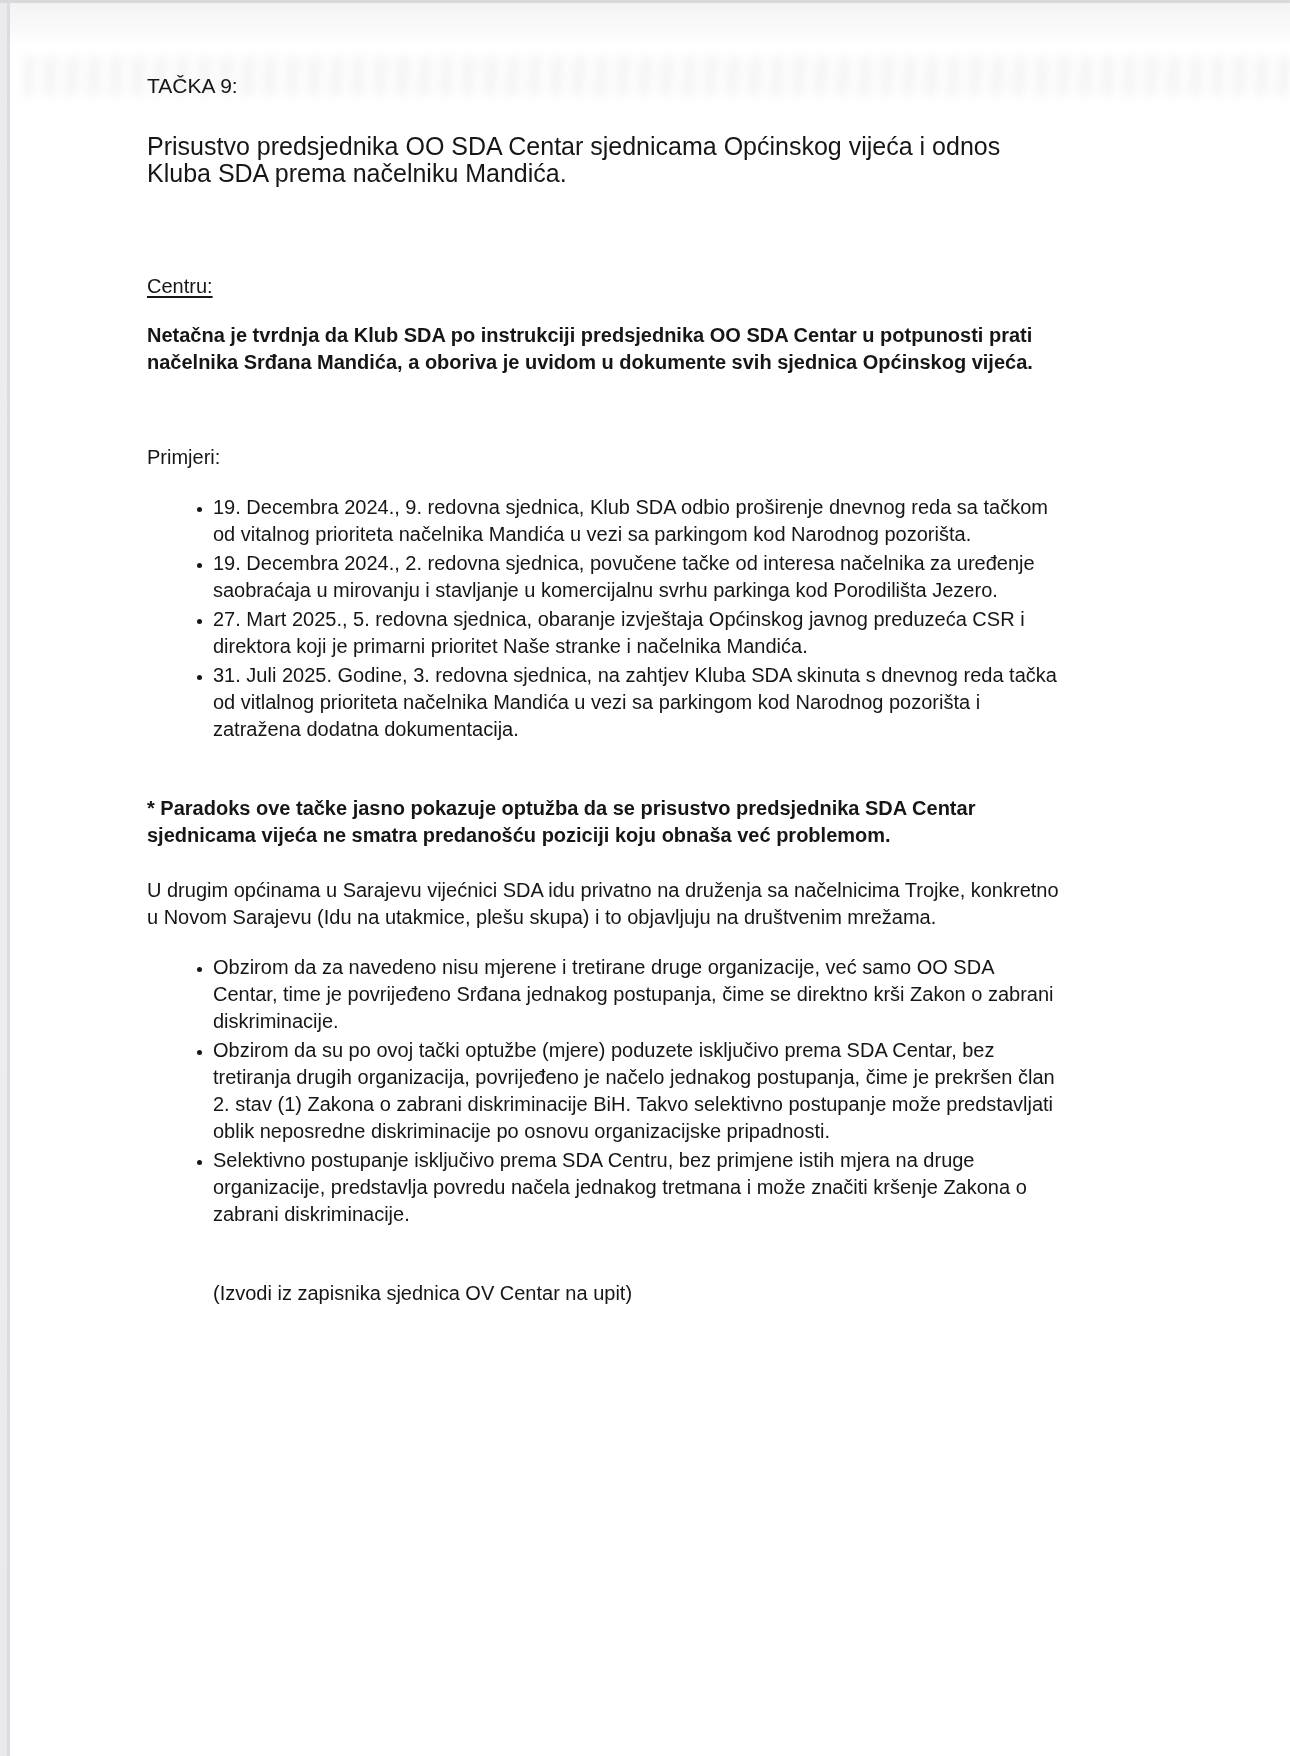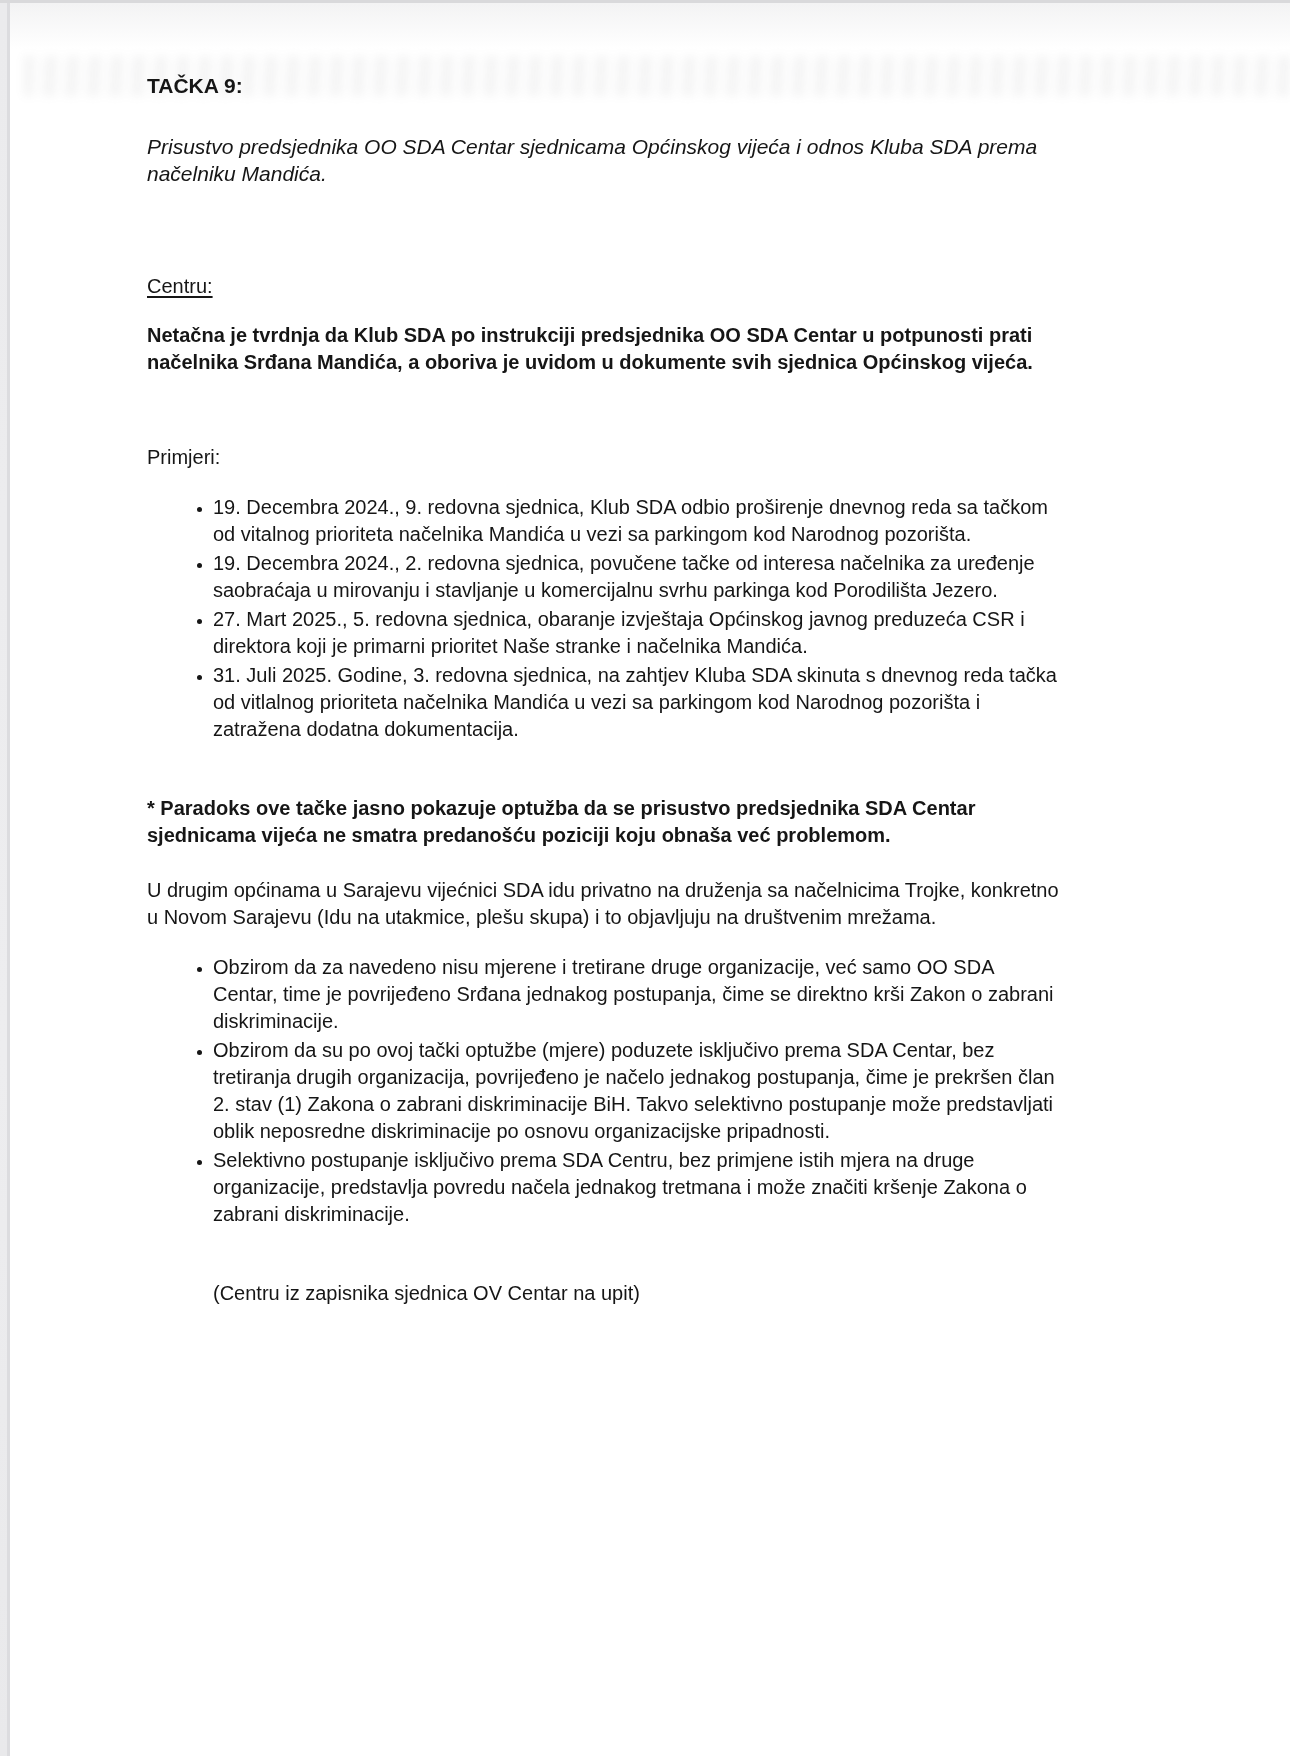--- a/index.html
+++ b/index.html
@@ -46,26 +46,25 @@
   }
   .content {
     position: relative;
     padding: 72px 230px 0 147px;
     font-size: 20px;
     line-height: 27px;
   }
   .heading {
     font-size: 21px;
     margin: 0;
-    font-weight: bold;
+    font-weight: normal;
   }
   .subject {
     margin-top: 34px;
-    font-style: italic;
-    font-size: 21px;
+    font-size: 25px;
   }
   .answer-label {
     margin-top: 86px;
     text-decoration: underline;
     text-underline-offset: 3px;
   }
   .answer-lead {
     margin-top: 22px;
     font-weight: bold;
   }
@@ -129,15 +128,15 @@
   <p class="paradox-note">* Paradoks ove tačke jasno pokazuje optužba da se prisustvo predsjednika SDA Centar sjednicama vijeća ne smatra predanošću poziciji koju obnaša već problemom.</p>
 
   <p class="context-paragraph">U drugim općinama u Sarajevu vijećnici SDA idu privatno na druženja sa načelnicima Trojke, konkretno u Novom Sarajevu (Idu na utakmice, plešu skupa) i to objavljuju na društvenim mrežama.</p>
 
   <ul class="doc-list legal-list">
     <li>Obzirom da za navedeno nisu mjerene i tretirane druge organizacije, već samo OO SDA Centar, time je povrijeđeno Srđana jednakog postupanja, čime se direktno krši Zakon o zabrani diskriminacije.</li>
     <li>Obzirom da su po ovoj tački optužbe (mjere) poduzete isključivo prema SDA Centar, bez tretiranja drugih organizacija, povrijeđeno je načelo jednakog postupanja, čime je prekršen član 2. stav (1) Zakona o zabrani diskriminacije BiH. Takvo selektivno postupanje može predstavljati oblik neposredne diskriminacije po osnovu organizacijske pripadnosti.</li>
     <li>Selektivno postupanje isključivo prema SDA Centru, bez primjene istih mjera na druge organizacije, predstavlja povredu načela jednakog tretmana i može značiti kršenje Zakona o zabrani diskriminacije.</li>
   </ul>
 
-  <p class="source-note">(Centru iz zapisnika sjednica OV Centar na upit)</p>
+  <p class="source-note">(Izvodi iz zapisnika sjednica OV Centar na upit)</p>
 
 </div>
 
 </body></html>

